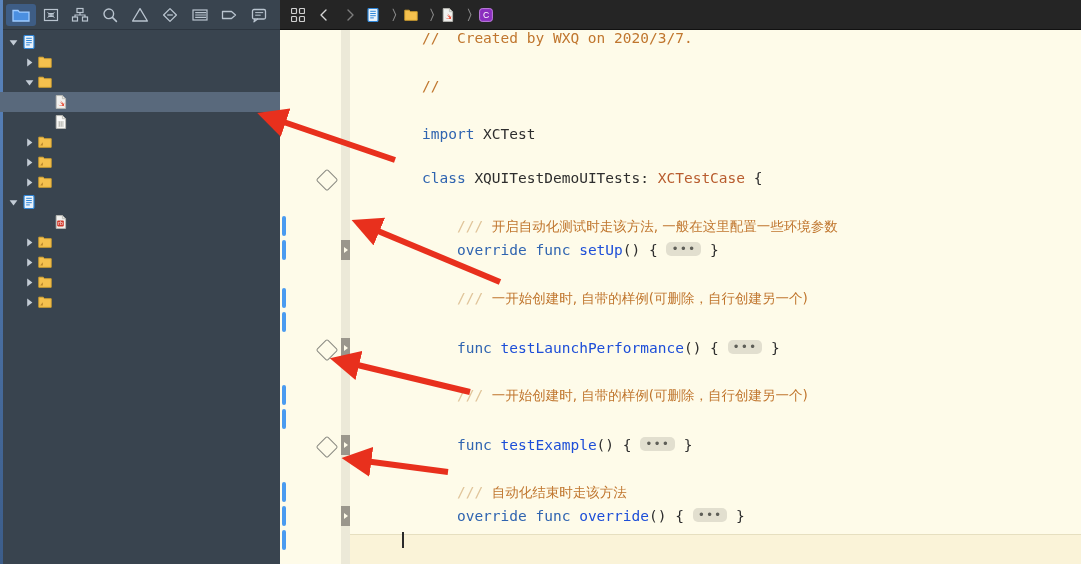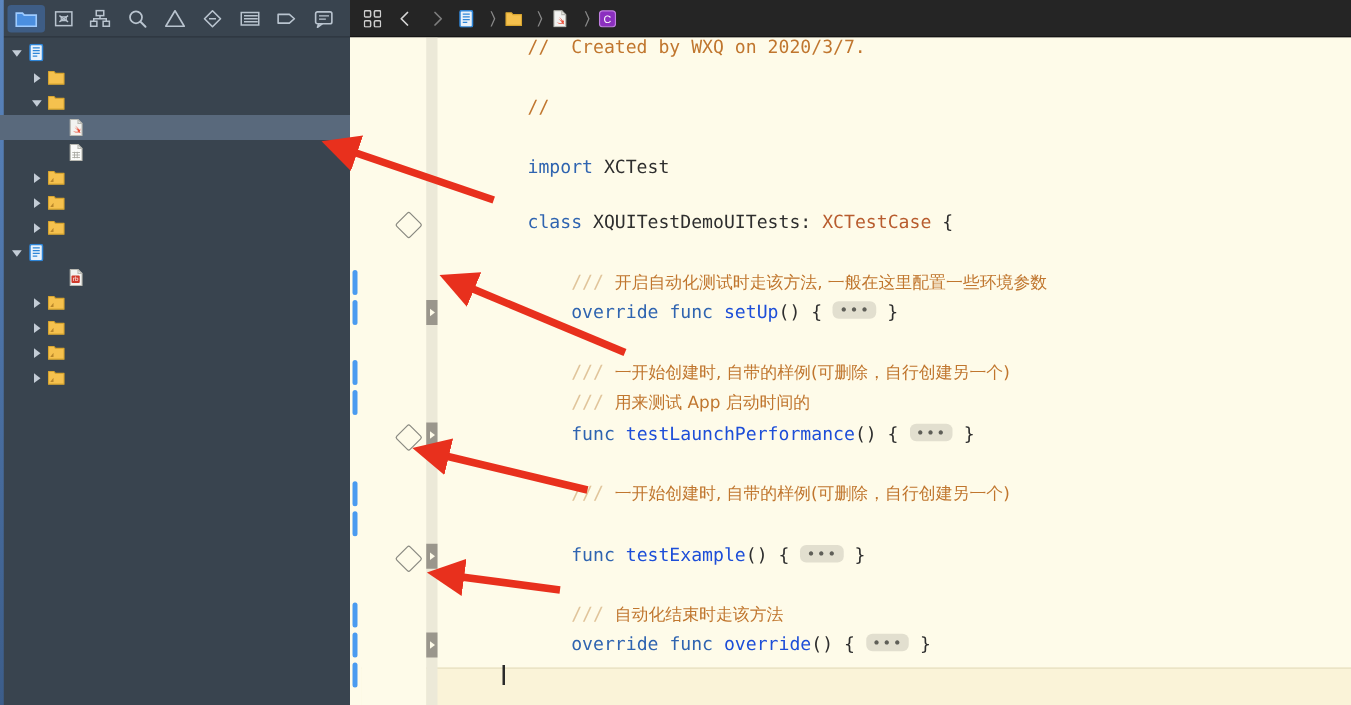--- a/index.html
+++ b/index.html
@@ -523,21 +523,20 @@
           <div class="cline" style="top: 46px;"><span class="c-comment">//</span></div>
           <div class="cline" style="top: 70px;"></div>
           <div class="cline" style="top: 94px;"><span class="c-kw">import&nbsp;</span><span class="c-plain">XCTest</span></div>
           <div class="cline" style="top: 118px;"></div>
           <div class="cline" style="top: 138px;"><span class="c-kw">class&nbsp;</span><span class="c-plain">XQUITestDemoUITests</span><span class="c-plain">:&nbsp;</span><span class="c-type">XCTestCase</span><span class="c-plain">&nbsp;{</span></div>
           <div class="cline" style="top: 162px;"></div>
           <div class="cline" style="top: 186px; text-align: right;"><span class="c-plain">&nbsp;&nbsp;&nbsp;&nbsp;</span><span class="c-comment-mark">///</span><span class="c-cn">&nbsp;&nbsp;开启自动化测试时走该方法,&nbsp;一般在这里配置一些环境参数</span></div>
           <div class="cline" style="top: 210px;"><span class="c-plain">&nbsp;&nbsp;&nbsp;&nbsp;</span><span class="c-kw">override&nbsp;</span><span class="c-kw">func&nbsp;</span><span class="c-fn">setUp</span><span class="c-plain">()&nbsp;{&nbsp;</span><span class="ph">•••</span><span class="c-plain">&nbsp;}</span></div>
           <div class="cline" style="top: 234px;"></div>
           <div class="cline" style="top: 258px;"><span class="c-plain">&nbsp;&nbsp;&nbsp;&nbsp;</span><span class="c-comment-mark">///</span><span class="c-cn">&nbsp;&nbsp;一开始创建时,&nbsp;自带的样例(可删除，自行创建另一个)</span></div>
-          <div class="cline" style="top: 282px;"><span class="c-plain">&nbsp;&nbsp;&nbsp;&nbsp;</span><span class="c-comment-mark">///</span><span class="c-cn">&nbsp;&nbsp;用来测试&nbsp;App&nbsp;启动时间的</span></div>
           <div class="cline" style="top: 308px;"><span class="c-plain">&nbsp;&nbsp;&nbsp;&nbsp;</span><span class="c-kw">func&nbsp;</span><span class="c-fn">testLaunchPerformance</span><span class="c-plain">()&nbsp;{&nbsp;</span><span class="ph">•••</span><span class="c-plain">&nbsp;}</span></div>
           <div class="cline" style="top: 331px;"></div>
           <div class="cline" style="top: 355px;"><span class="c-plain">&nbsp;&nbsp;&nbsp;&nbsp;</span><span class="c-comment-mark">///</span><span class="c-cn">&nbsp;&nbsp;一开始创建时,&nbsp;自带的样例(可删除，自行创建另一个)</span></div>
           <div class="cline" style="top: 405px;"><span class="c-plain">&nbsp;&nbsp;&nbsp;&nbsp;</span><span class="c-kw">func&nbsp;</span><span class="c-fn">testExample</span><span class="c-plain">()&nbsp;{&nbsp;</span><span class="ph">•••</span><span class="c-plain">&nbsp;}</span></div>
           <div class="cline" style="top: 428px;"></div>
           <div class="cline" style="top: 452px;"><span class="c-plain">&nbsp;&nbsp;&nbsp;&nbsp;</span><span class="c-comment-mark">///</span><span class="c-cn">&nbsp;&nbsp;自动化结束时走该方法</span></div>
           <div class="cline" style="top: 476px;"><span class="c-plain">&nbsp;&nbsp;&nbsp;&nbsp;</span><span class="c-kw">override&nbsp;</span><span class="c-kw">func&nbsp;</span><span class="c-fn">override</span><span class="c-plain">()&nbsp;{&nbsp;</span><span class="ph">•••</span><span class="c-plain">&nbsp;}</span></div>
           <div class="cline" style="top: 500px;"></div>
           <div class="caret" style="top: 502px; left: 52px;"></div>
         </div>

